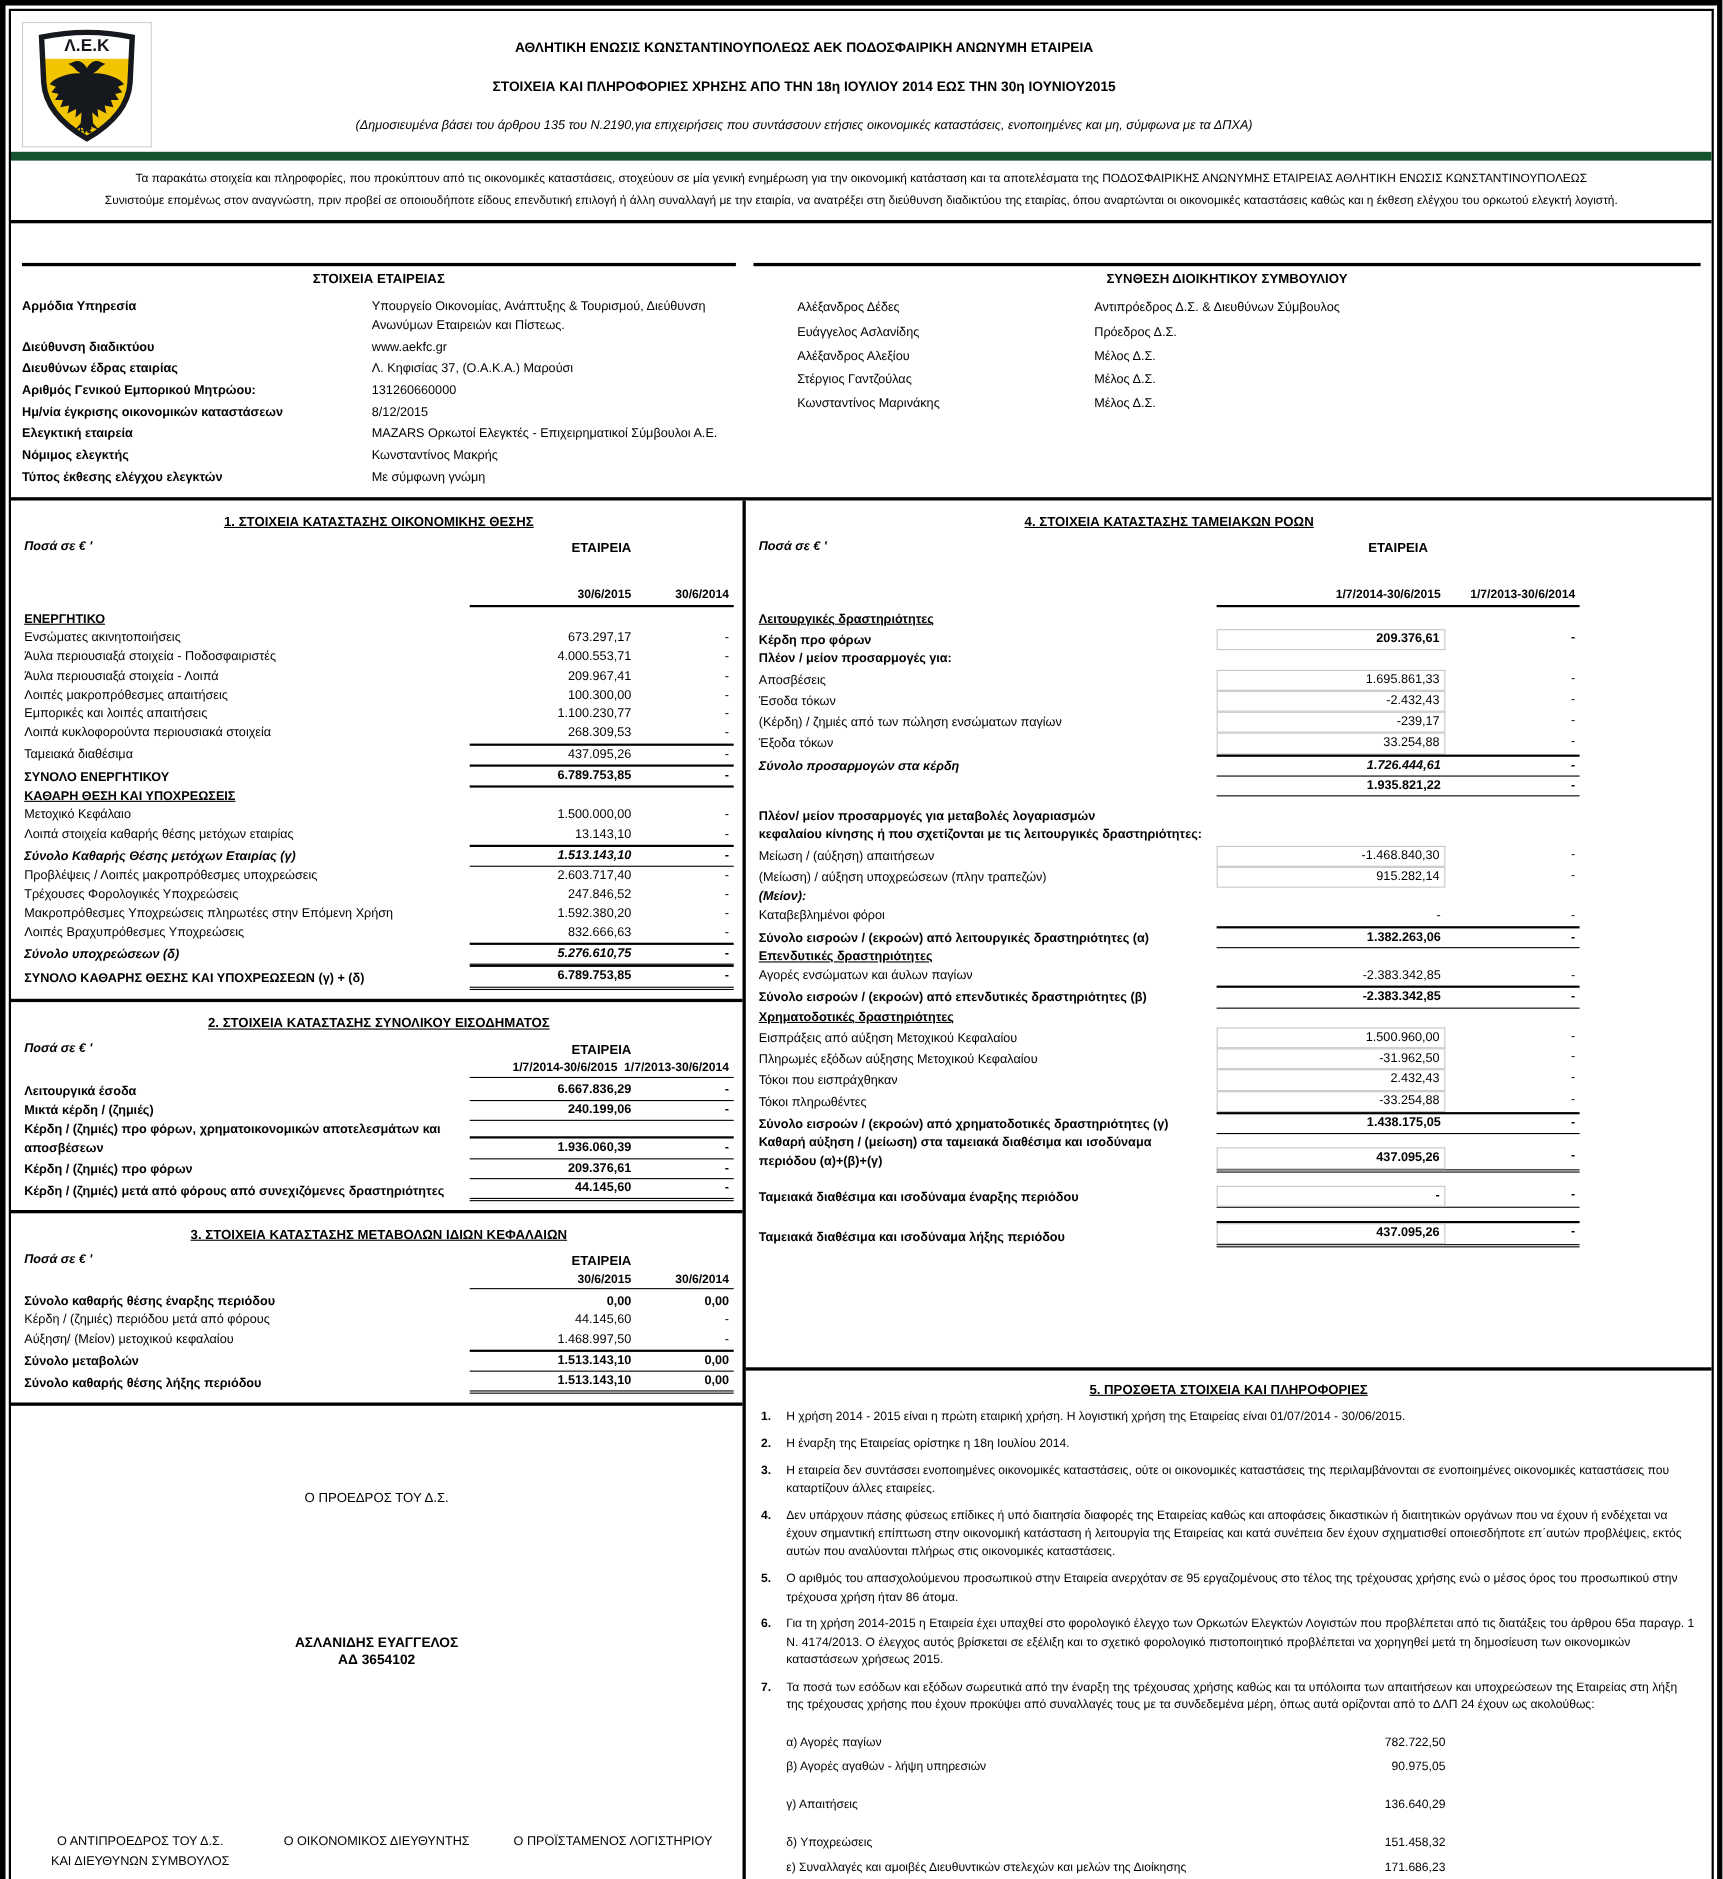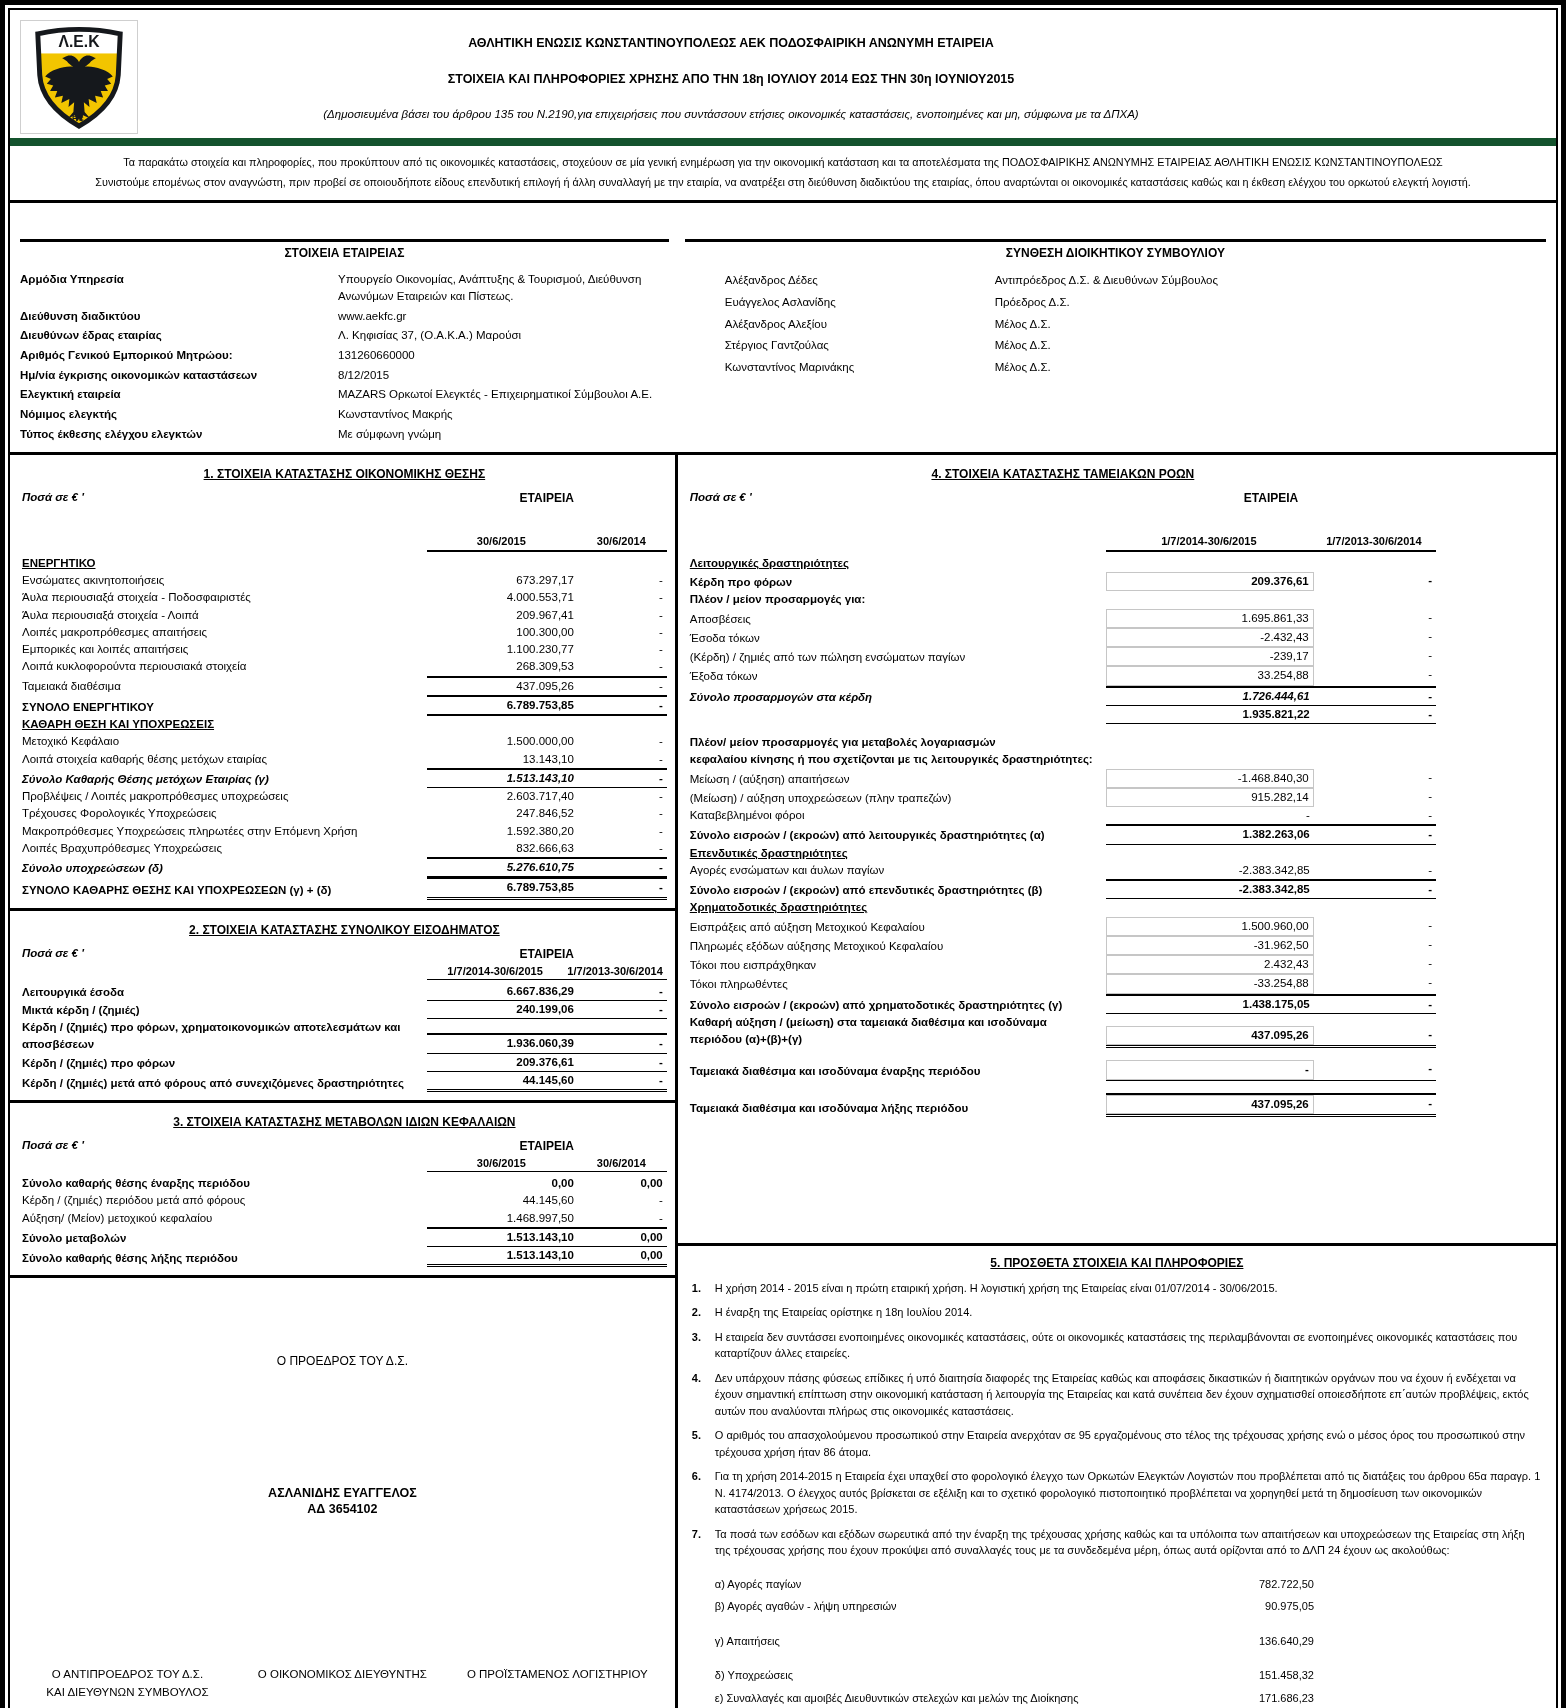--- a/index.html
+++ b/index.html
@@ -61,21 +61,21 @@
   .frow.sp{height:12px;}
   .frow.gap-top{margin-top:10px;}
 
   .meta-row{display:grid;grid-template-columns:1fr 240px;font-size:11.5px;margin-bottom:4px;}
   .col-right .meta-row{grid-template-columns:1fr 330px;}
   .amounts-note{font-weight:bold;font-style:italic;}
   .entity-label{text-align:center;font-weight:bold;font-size:12px;}
   .cols-row{display:grid;grid-template-columns:1fr 240px;margin-bottom:3px;}
   .col-right .cols-row{grid-template-columns:1fr 330px;}
   .cols-row .fvals{font-weight:bold;font-size:11px;}
-  .cols-row .v{text-align:center;}
+  .cols-row .v{}
   .cols-row.thick .fvals{border-bottom:2.5px solid #000;padding-bottom:3px;}
   .cols-row.thin .fvals{border-bottom:1.5px solid #000;padding-bottom:2px;}
   .cols-gap-lg{height:26px;}
 
   
   .sig-president{text-align:center;}
   .sig-president .sig-title{font-size:12px;margin-top:62px;}
   .sig-president .sig-name{font-weight:bold;font-size:12.5px;margin-top:118px;}
   .sig-president .sig-id{font-weight:bold;font-size:12.5px;margin-top:2px;}
   .sig-bottom{display:flex;margin-top:150px;}
@@ -651,20 +651,27 @@
               </div>
 
               <div class="frow vbox">
                 <div class="flabel">(Μείωση) / αύξηση υποχρεώσεων (πλην τραπεζών)</div>
                 <div class="fvals">
                   <div class="v v1">915.282,14</div>
                   <div class="v v2">-</div>
                 </div>
               </div>
 
+              <div class="frow bi">
+                <div class="flabel">(Μείον):</div>
+                <div class="fvals">
+                  <div class="v v1"></div>
+                  <div class="v v2"></div>
+                </div>
+              </div>
 
               <div class="frow">
                 <div class="flabel">Καταβεβλημένοι φόροι</div>
                 <div class="fvals">
                   <div class="v v1">-</div>
                   <div class="v v2">-</div>
                 </div>
               </div>
 
               <div class="frow b tl bl">

